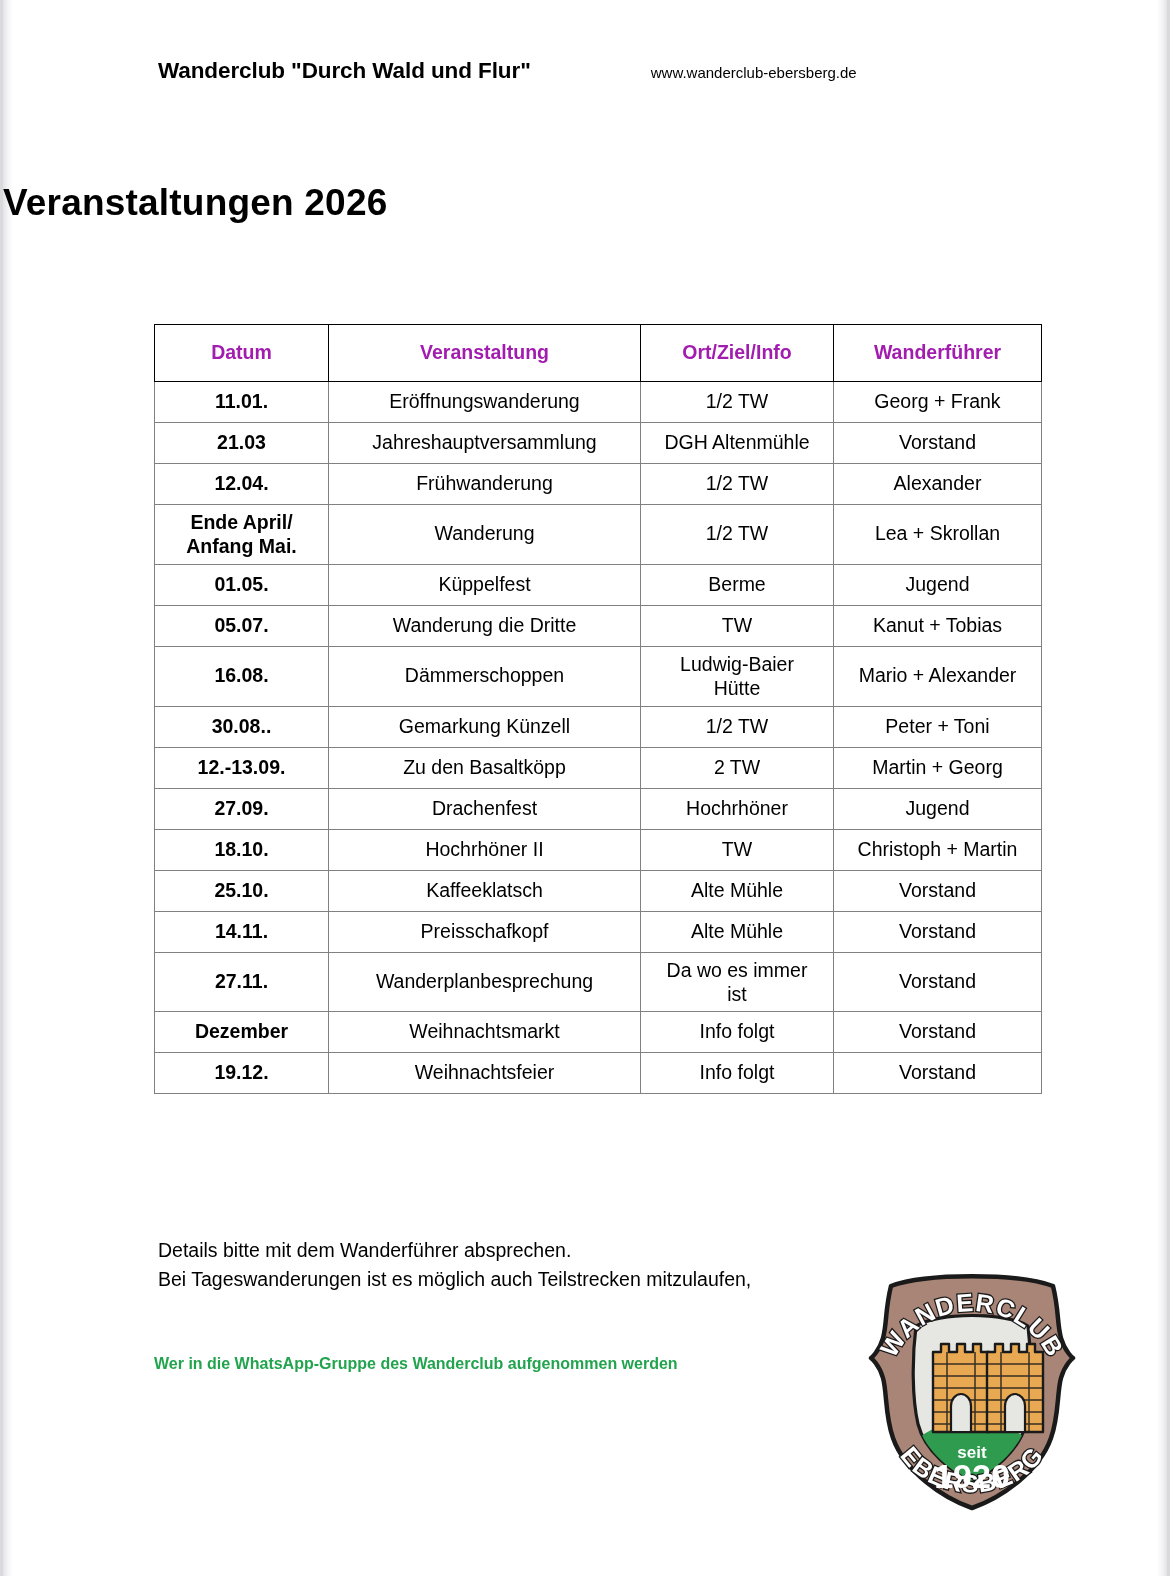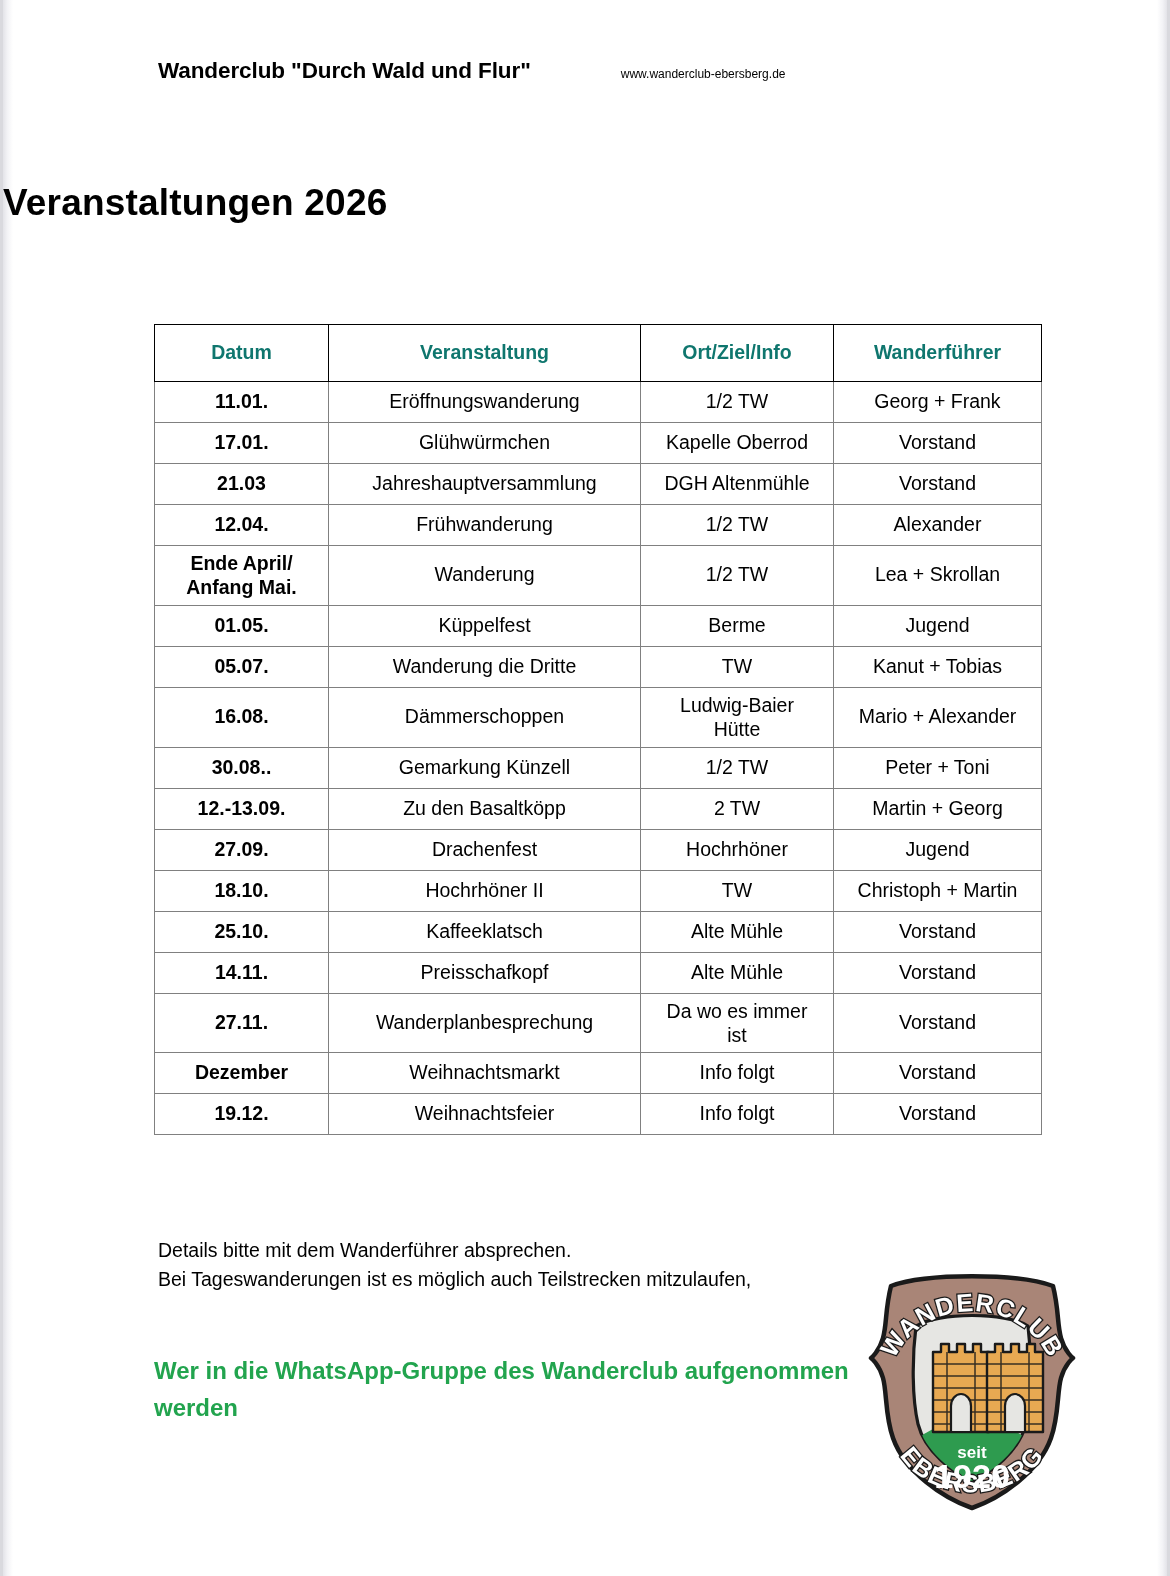--- a/index.html
+++ b/index.html
@@ -55,23 +55,23 @@
     display: flex;
     align-items: baseline;
   }
   .club-name {
     font-size: 22.5px;
     font-weight: bold;
     letter-spacing: -0.1px;
     white-space: nowrap;
   }
   .club-url {
-    font-size: 12px;
+    font-size: 15px;
     font-weight: normal;
-    margin-left: 90px;
+    margin-left: 120px;
     white-space: nowrap;
   }
 
   
   .doc-title {
     position: absolute;
     left: 0;
     right: 0;
     top: 182px;
     text-align: left;
@@ -97,21 +97,21 @@
   table.schedule th,
   table.schedule td {
     border: 1px solid #808080;
     padding: 5px 4px;
     text-align: center;
     vertical-align: middle;
     font-size: 19.5px;
     line-height: 1.22;
   }
   table.schedule thead th {
-    color: #0f766e;
+    color: #a21caf;
     font-weight: bold;
     height: 46px;
     font-size: 19.5px;
     border-color: #000000;
   }
   table.schedule thead tr th { border-bottom-color: #000000; }
 
   table.schedule tbody td { height: 30px; }
   table.schedule td.date {
     font-weight: bold;
@@ -126,21 +126,21 @@
     top: 1236px;
     width: 730px;
     font-size: 19.5px;
     line-height: 1.48;
   }
   .note-green {
     position: absolute;
     left: 151px;
     top: 1352px;
     width: 700px;
-    font-size: 24px;
+    font-size: 16px;
     font-weight: bold;
     line-height: 1.55;
     color: #22A44E;
   }
   .note-line { display: block; }
 
   
   .logo-wrap {
     position: absolute;
     left: 858px;
@@ -179,26 +179,20 @@
         </tr>
       </thead>
       <tbody id="table-body">
           <tr>
             <td class="date">11.01.</td>
             <td class="event">Eröffnungswanderung</td>
             <td class="place">1/2 TW</td>
             <td class="guide">Georg + Frank</td>
           </tr>
           <tr>
-            <td class="date">17.01.</td>
-            <td class="event">Glühwürmchen</td>
-            <td class="place">Kapelle Oberrod</td>
-            <td class="guide">Vorstand</td>
-          </tr>
-          <tr>
             <td class="date">21.03</td>
             <td class="event">Jahreshauptversammlung</td>
             <td class="place">DGH Altenmühle</td>
             <td class="guide">Vorstand</td>
           </tr>
           <tr>
             <td class="date">12.04.</td>
             <td class="event">Frühwanderung</td>
             <td class="place">1/2 TW</td>
             <td class="guide">Alexander</td>

